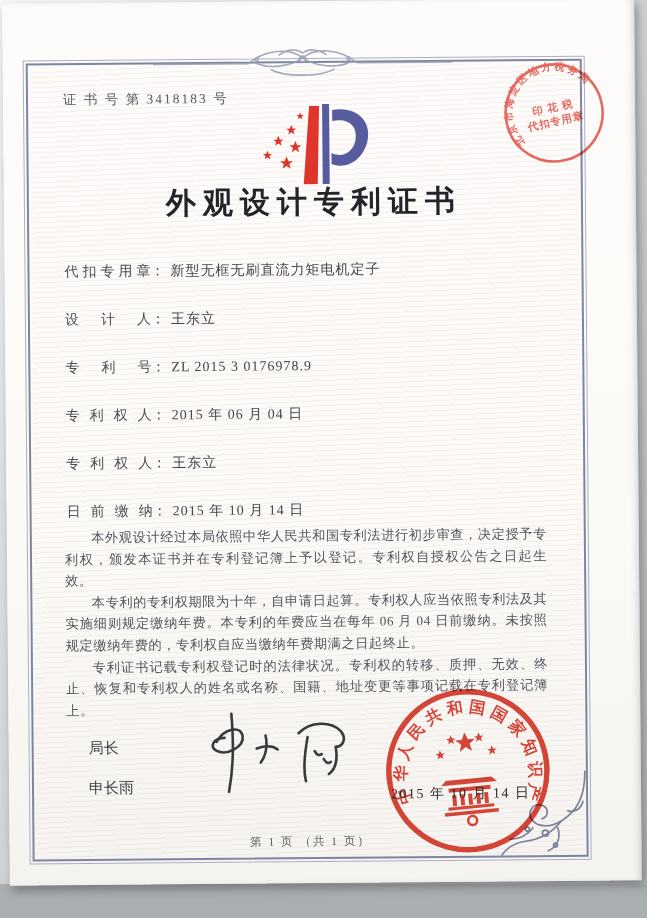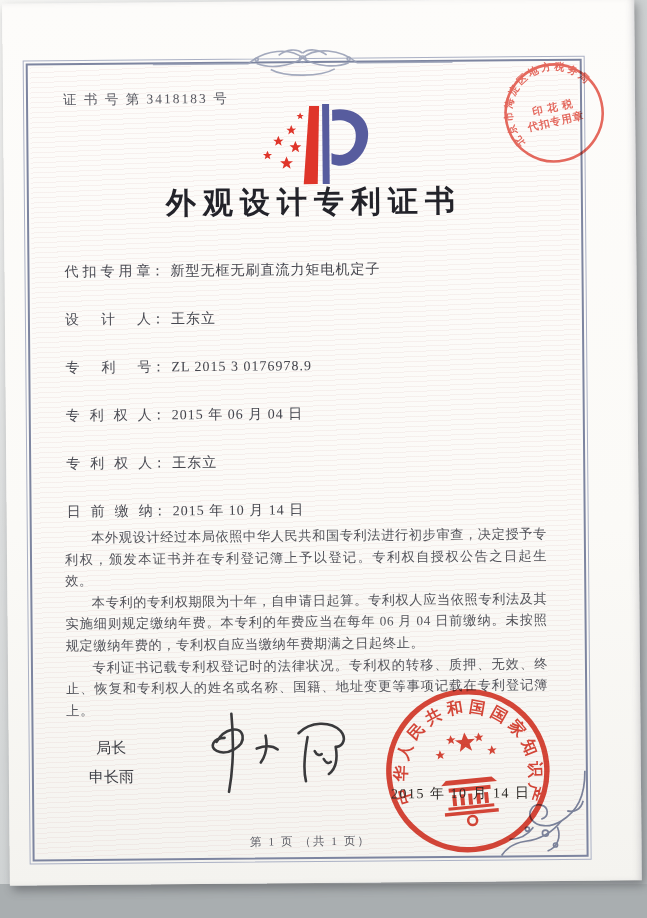--- a/index.html
+++ b/index.html
@@ -34,22 +34,22 @@
   .fields{ position:absolute; left:60px; top:261px; width:480px; font-size:14px; color:#4b4c54; }
   .frow{ height:16px; line-height:16px; margin-bottom:32px; white-space:nowrap; }
   .flabel{ display:inline-block; width:86px; text-align:justify; text-align-last:justify; vertical-align:top; }
   .fcolon{ margin-right:6px; }
   .fvalue{ letter-spacing:1px; color:#45464e; }
   .body-text{ position:absolute; left:58px; top:524px; width:482px;
               font-size:13.2px; line-height:21.6px; color:#53545b;
               text-align:justify; letter-spacing:.6px; }
   .body-text p{ text-indent:2em; }
   .signer{ position:absolute; left:80px; top:736px; font-size:15px; color:#3d3e44;
-           font-family:"Liberation Sans","DejaVu Sans",sans-serif;text-align:center; }
-  .signer .name{ margin-top:10px; }
+           font-family:"Liberation Sans","DejaVu Sans",sans-serif; }
+  .signer .name{ margin-top:21px; }
   .signature{ position:absolute; left:178px; top:700px; width:165px; height:100px; }
   .seal{ position:absolute; left:375px; top:687px; width:168px; height:168px;
          mix-blend-mode:multiply; opacity:.93; transform:rotate(-5deg); }
   .issue-date{ position:absolute; left:382px; top:785px; font-size:14px; letter-spacing:1.5px; color:#2d2a27; z-index:3; }
   .footer{ position:absolute; left:23px; top:833px; width:556px; text-align:center;
            font-size:11.5px; letter-spacing:2px; color:#5a5b63; }
   .flourish-top{ position:absolute; left:150px; top:44px; width:300px; height:36px; }
   .corner-ornament{ position:absolute; left:488px; top:768px; width:92px; height:92px; }
   svg text{ font-family:"Liberation Serif","DejaVu Serif",serif; }
 </style>

